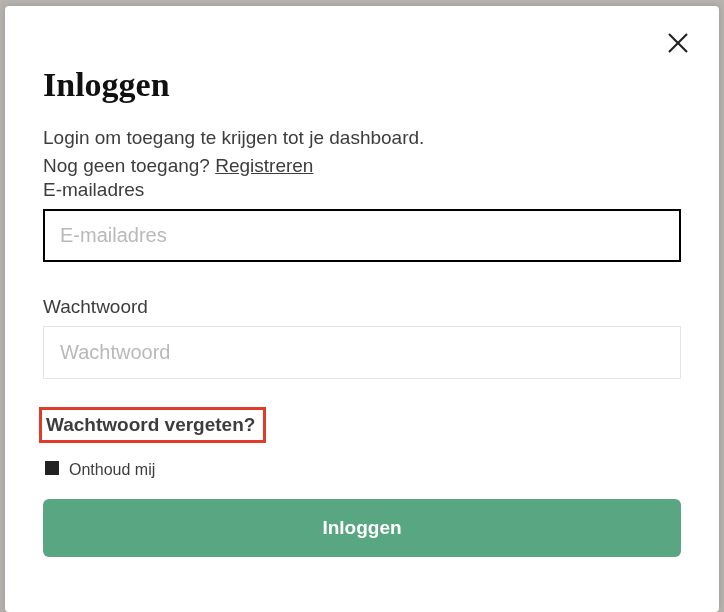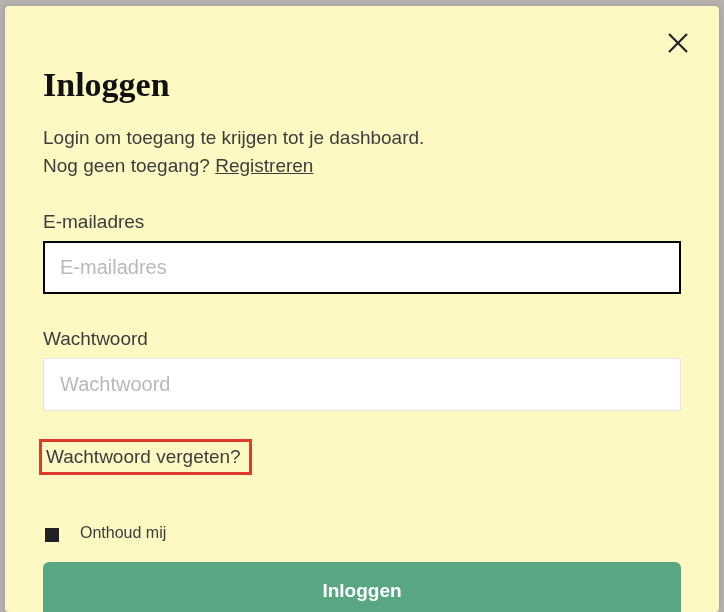--- a/index.html
+++ b/index.html
@@ -8,21 +8,21 @@
     font-family: -apple-system, BlinkMacSystemFont, "Segoe UI", Arial, sans-serif;
     background: #b6b2ae;
     display: flex;
     align-items: flex-start;
     justify-content: center;
     width: 724px;
     height: 612px;
     overflow: hidden;
   }
   .modal {
-    background: #fef9c3;
+    background: #ffffff;
     width: 714px;
     margin-top: 6px;
     border-radius: 4px;
     padding: 30px 38px 28px 38px;
     position: relative;
     box-shadow: 0 0 6px rgba(0,0,0,0.15);
     height: 606px;
   }
   .close-btn {
     position: absolute;
@@ -44,21 +44,20 @@
     font-size: 34px;
     color: #111;
     margin-top: 30px;
     margin-bottom: 20px;
   }
 
   .subtitle {
     font-size: 19px;
     color: #3d3d3d;
     line-height: 1.45;
-    margin-bottom: 32px;
   }
   .subtitle a {
     color: #3d3d3d;
     text-decoration: underline;
   }
 
   .field-group { margin-bottom: 34px; }
   .field-label {
     display: block;
     font-size: 19px;
@@ -85,29 +84,29 @@
     padding: 4px 8px 4px 4px;
     margin-top: -6px;
     margin-left: -4px;
     margin-bottom: 18px;
   }
   .forgot-link {
     font-size: 19px;
     color: #3d3d3d;
     text-decoration: none;
     cursor: pointer;
+    font-weight: bold;
   }
 
   .remember-row {
     display: flex;
-    align-items: flex-end;
-    gap: 21px;
+    align-items: flex-start;
+    gap: 10px;
     margin-bottom: 20px;
     margin-left: 2px;
-    margin-top: 31px;
   }
   .checkbox {
     width: 14px;
     height: 14px;
     border: 2px solid #222;
     background: #222;
     display: inline-block;
     flex: 0 0 auto;
   }
   .remember-label {

